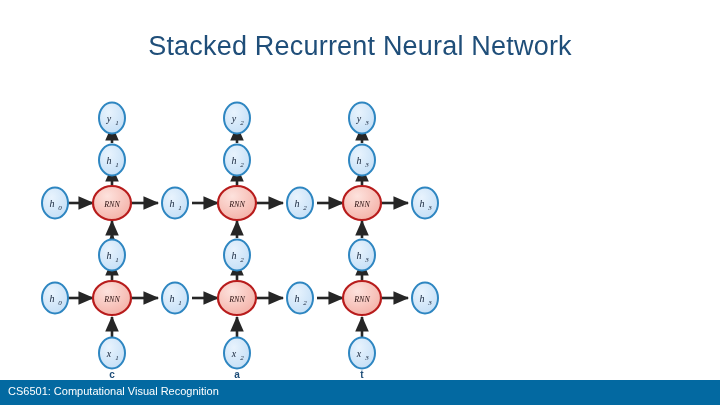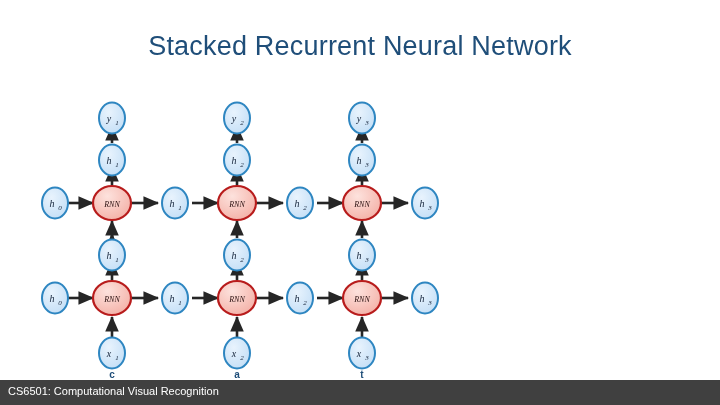--- a/index.html
+++ b/index.html
@@ -64,21 +64,21 @@
     font-weight: 600;
   }
 
   
   #footer-bar {
     position: absolute;
     left: 0;
     bottom: 0;
     width: 720px;
     height: 25px;
-    background: #404040;
+    background: #0369a1;
   }
   #footer-text {
     position: absolute;
     left: 8px;
     top: 5px;
     font-size: 11px;
     color: #ffffff;
     white-space: nowrap;
   }
 </style>

